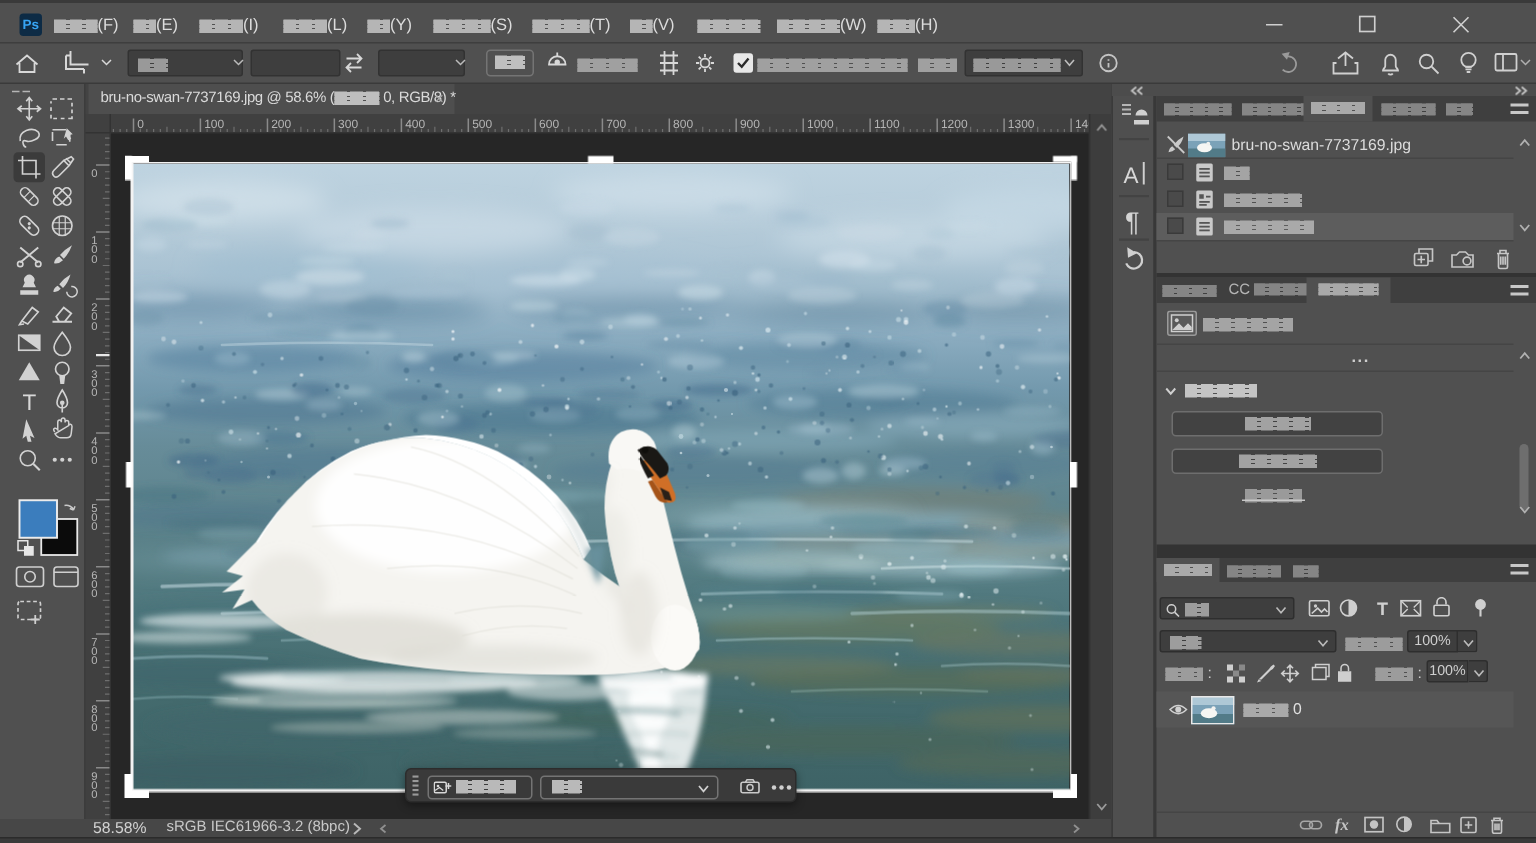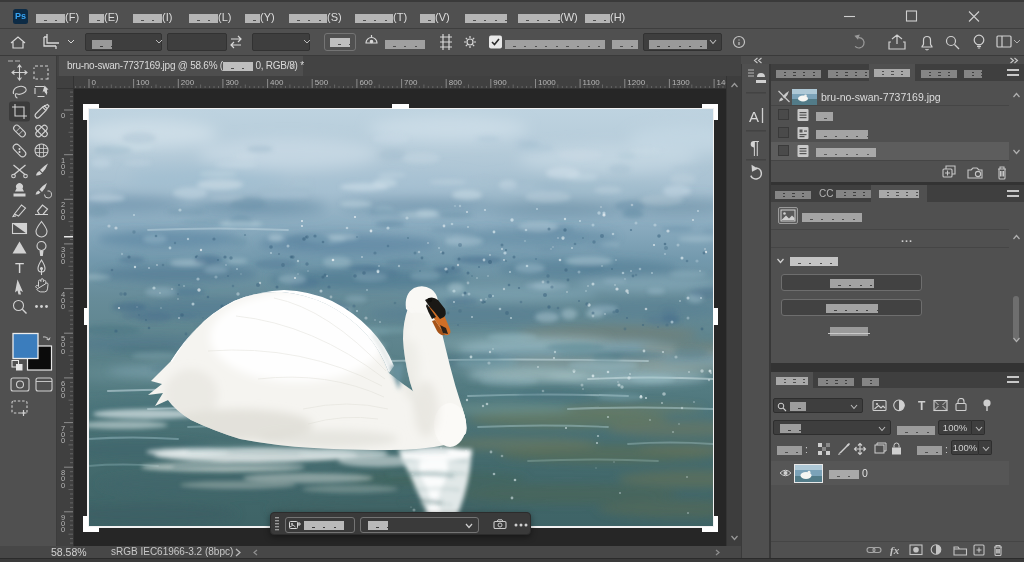--- a/index.html
+++ b/index.html
@@ -1558,21 +1558,21 @@
           <path d="M70 1.7 a4.8 4.8 0 0 1 0 9.6 Z" fill="#c4c4c4" stroke="none"></path>
 <path d="M88 4 l4 0 l1.5 2 l7 0 l0 6 l-12.5 0 Z M88 6 l12.5 0"></path>
 <rect x="108" y="2" width="10" height="10" rx="1"></rect>
           <path d="M113 4.5 l0 5 m-2.5 -2.5 l5 0"></path>
 <path d="M128 4 l8 0 M129 4 l0 7.5 q0 1 1 1 l4 0 q1 0 1 -1 l0 -7.5 M130.7 6 l0 4.5 M132 6 l0 4.5 M133.3 6 l0 4.5 M130 4 l0 -1.5 l4 0 l0 1.5"></path>
 </g>
       </svg>
     </div>
 
 <div id="statusbar" class="abs">
-      <span style="position:absolute;left:51px;top:0px;line-height:12px;font-size:10.5px">58.58%</span>
+      <span style="position:absolute;left:62px;top:0px;line-height:12px;font-size:10.5px">58.58%</span>
       <span style="position:absolute;left:111px;top:0px;line-height:12px;font-size:10px;color:#c8c8c8">sRGB IEC61966-3.2 (8bpc)</span>
       <svg style="position:absolute;left:233px;top:2px;width:10px;height:9px" viewBox="0 0 10 9">
         <path d="M3 1 L7 4.5 L3 8" stroke="#b8b8b8" stroke-width="1.3" fill="none"></path>
       </svg>
       <svg style="position:absolute;left:252px;top:3px;width:7px;height:7px" viewBox="0 0 7 7">
         <path d="M5 1 L2 3.5 L5 6" stroke="#909090" stroke-width="1.2" fill="none"></path>
       </svg>
       <svg style="position:absolute;left:714px;top:3px;width:7px;height:7px" viewBox="0 0 7 7">
         <path d="M2 1 L5 3.5 L2 6" stroke="#909090" stroke-width="1.2" fill="none"></path>
       </svg>

